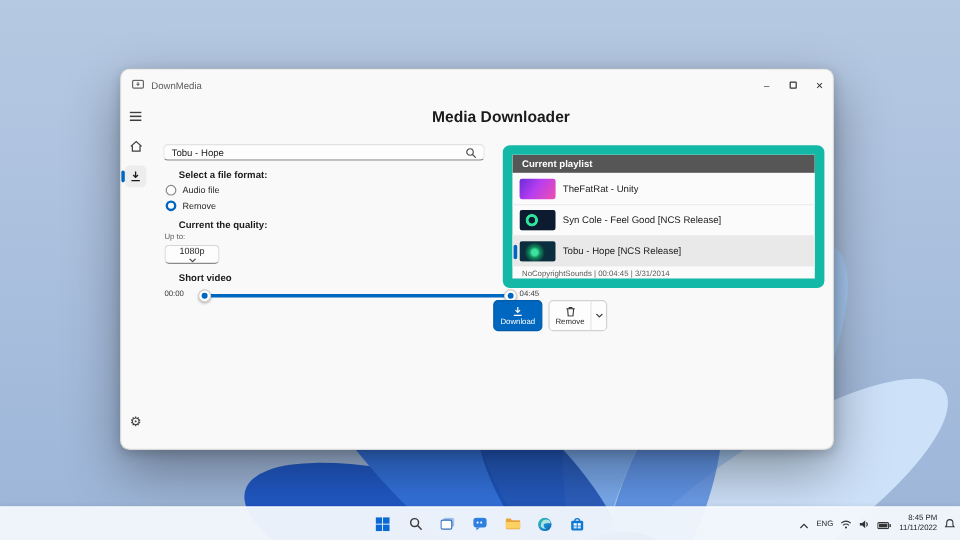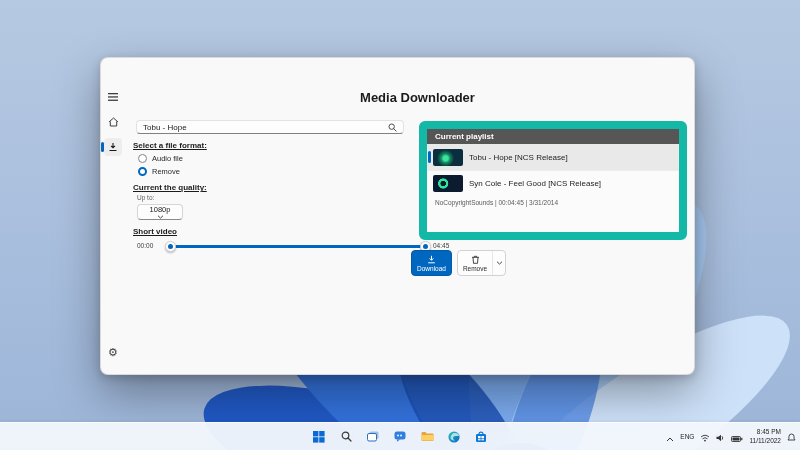--- a/index.html
+++ b/index.html
@@ -39,21 +39,21 @@
   .content { position: absolute; left: 24px; top: 26px; right: 0; bottom: 0; }
   .page-title { position: absolute; left: 16px; right: 0; top: 6px; text-align: center;
     font-size: 13px; font-weight: bold; color: #1b1b1b; }
 
   .search-box { position: absolute; left: 11px; top: 36px; width: 268px; height: 14px;
     background: #fdfdfd; border: 1px solid #e2e2e2; border-bottom: 1px solid #808080;
     border-radius: 4px; display: flex; align-items: center; padding: 0 6px; }
   .search-input { flex: 1; border: none; outline: none; background: transparent;
     font-size: 8px; color: #222; font-family: "Liberation Sans", sans-serif; }
 
-  .sec-label { position: absolute; left: 8px; font-size: 8px; font-weight: bold; color: #1b1b1b; text-decoration: underline; }
+  .sec-label { position: absolute; left: 24px; font-size: 8px; font-weight: bold; color: #1b1b1b; }
   .hint { position: absolute; left: 12px; font-size: 6.5px; color: #5d5d5d; }
 
   .opt-row { position: absolute; left: 13px; display: flex; align-items: center; gap: 5px; }
   .radio { width: 9px; height: 9px; border-radius: 50%; background: #fff; border: 1px solid #868686; }
   .radio.selected { border: 2.5px solid #0067c0; }
   .opt-label { font-size: 7.5px; color: #2a2a2a; }
 
   .dropdown { position: absolute; left: 12px; top: 120px; width: 46px; height: 16px;
     background: #fdfdfd; border: 1px solid #d6d6d6; border-bottom-color: #8a8a8a; border-radius: 4px;
     display: flex; align-items: center; justify-content: space-between; padding: 0 5px; font-size: 7.5px; color: #222; flex-direction: column; }
@@ -124,20 +124,34 @@
       <ellipse transform="rotate(-60)" cx="165" cy="0" rx="182" ry="58" fill="#a8ccf6"></ellipse>
       <ellipse transform="rotate(-34)" cx="152" cy="0" rx="170" ry="52" fill="#d0e4fb"></ellipse>
       <ellipse transform="rotate(-125)" cx="95" cy="0" rx="105" ry="36" fill="#1247b0" opacity="0.8"></ellipse>
       <ellipse transform="rotate(-70)" cx="95" cy="0" rx="105" ry="36" fill="#3f7ce2" opacity="0.7"></ellipse>
       <circle cx="0" cy="0" r="62" fill="#0d3da8"></circle>
     </g>
   </svg>
 
   <div class="window">
 
+    <div class="titlebar">
+      <svg width="10" height="10">
+        <rect x="0.5" y="1" width="9" height="6.5" rx="1" fill="none" stroke="#666"></rect>
+        <path d="M5 2.3 v2.4 M3.8 3.8 L5 5 L6.2 3.8" stroke="#666" fill="none" stroke-width="0.9"></path>
+      </svg>
+      <span class="title-text">DownMedia</span>
+      <div class="caption-buttons">
+        <div class="caption-btn">–</div>
+        <div class="caption-btn">
+            <span class="max-glyph"></span>
+          </div>
+        <div class="caption-btn">✕</div>
+      </div>
+    </div>
 
     <div class="sidebar">
       <div class="side-icon">
         <svg width="10" height="8">
           <rect y="0" width="10" height="1.3" fill="#3e3e3e"></rect>
           <rect y="3.3" width="10" height="1.3" fill="#3e3e3e"></rect>
           <rect y="6.6" width="10" height="1.3" fill="#3e3e3e"></rect>
         </svg>
       </div>
       <div class="side-icon">
@@ -214,28 +228,32 @@
           <div class="btn-caret">
             <svg width="7" height="4">
               <path d="M1 0.7 L3.5 3.1 L6 0.7" fill="none" stroke="#444" stroke-width="1"></path>
             </svg>
           </div>
         </div>
       </div>
 
       <div class="playlist">
         <div class="pl-header">Current playlist</div>
+        <div class="pl-item">
+          <span class="thumb thumb-1"></span>
+          <span class="pl-title">TheFatRat - Unity</span>
+        </div>
+        <div class="pl-item">
+          <span class="thumb thumb-2"></span>
+          <span class="pl-title">Syn Cole - Feel Good [NCS Release]</span>
+        </div>
         <div class="pl-item selected">
           <span class="sel-pill"></span>
           <span class="thumb thumb-3"></span>
           <span class="pl-title">Tobu - Hope [NCS Release]</span>
-        </div>
-        <div class="pl-item">
-          <span class="thumb thumb-2"></span>
-          <span class="pl-title">Syn Cole - Feel Good [NCS Release]</span>
         </div>
         <div class="pl-meta">NoCopyrightSounds | 00:04:45 | 3/31/2014</div>
       </div>
     </div>
   </div>
 
   <div class="taskbar">
     <div class="tb-center">
       <div class="tb-icon">
         <svg width="12" height="12">

